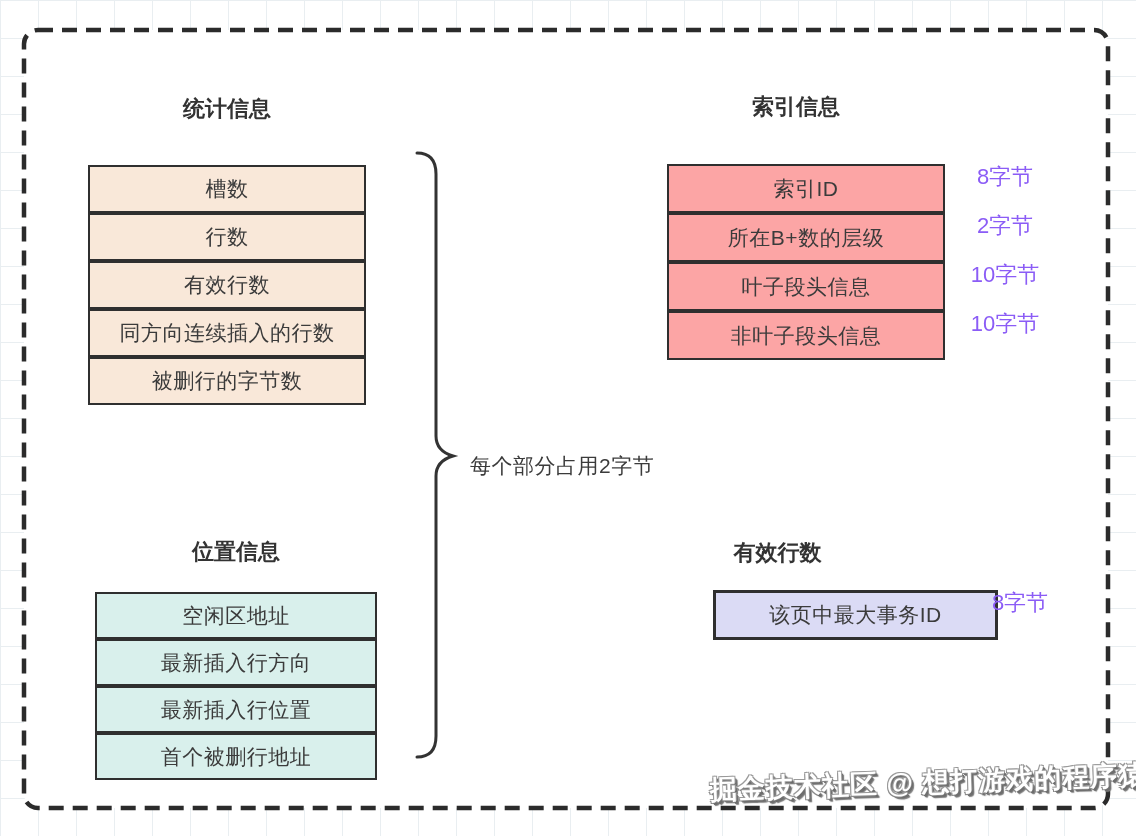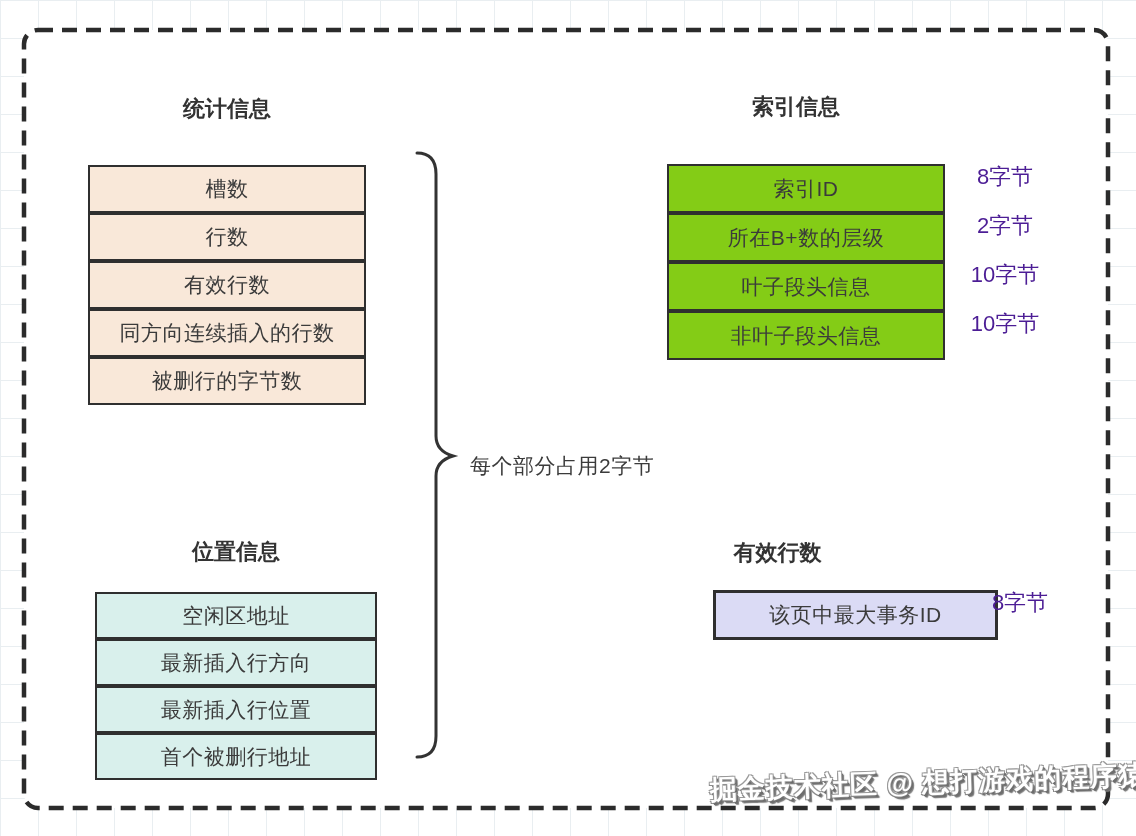--- a/index.html
+++ b/index.html
@@ -18,26 +18,26 @@
     font-size:22px;font-weight:700;color:#333333;text-align:center;
     white-space:nowrap;
   }
   .stack{display:flex;flex-direction:column;margin-top:12px;}
   .row{
     box-sizing:border-box;border:2px solid #2f2f2f;
     display:flex;align-items:center;justify-content:center;
     font-size:21px;color:#3b3b3b;letter-spacing:0.5px;
   }
   .stats .row{background:#f9e8d9;height:48px;}
-  .index .row{background:#84cc16;height:49px;}
+  .index .row{background:#fca5a5;height:49px;}
   .position .row{background:#d9f0ec;height:47px;}
   .transaction .row{background:#dbdbf5;height:50px;border-width:3px;}
   .bytes-col{display:flex;flex-direction:column;}
   .bytes{
-    font-size:22px;color:#4c1d95;display:flex;
+    font-size:22px;color:#8b5cf6;display:flex;
     align-items:center;justify-content:center;
   }
   .index-bytes .bytes{height:49px;}
   .tx-bytes .bytes{height:50px;}
   .brace-label{
     font-size:21px;color:#3b3b3b;white-space:nowrap;letter-spacing:0.5px;margin-top:10px;
   }
   .watermark{
     font-size:27px;font-weight:700;white-space:nowrap;
     color:#ffffff;letter-spacing:1px;

